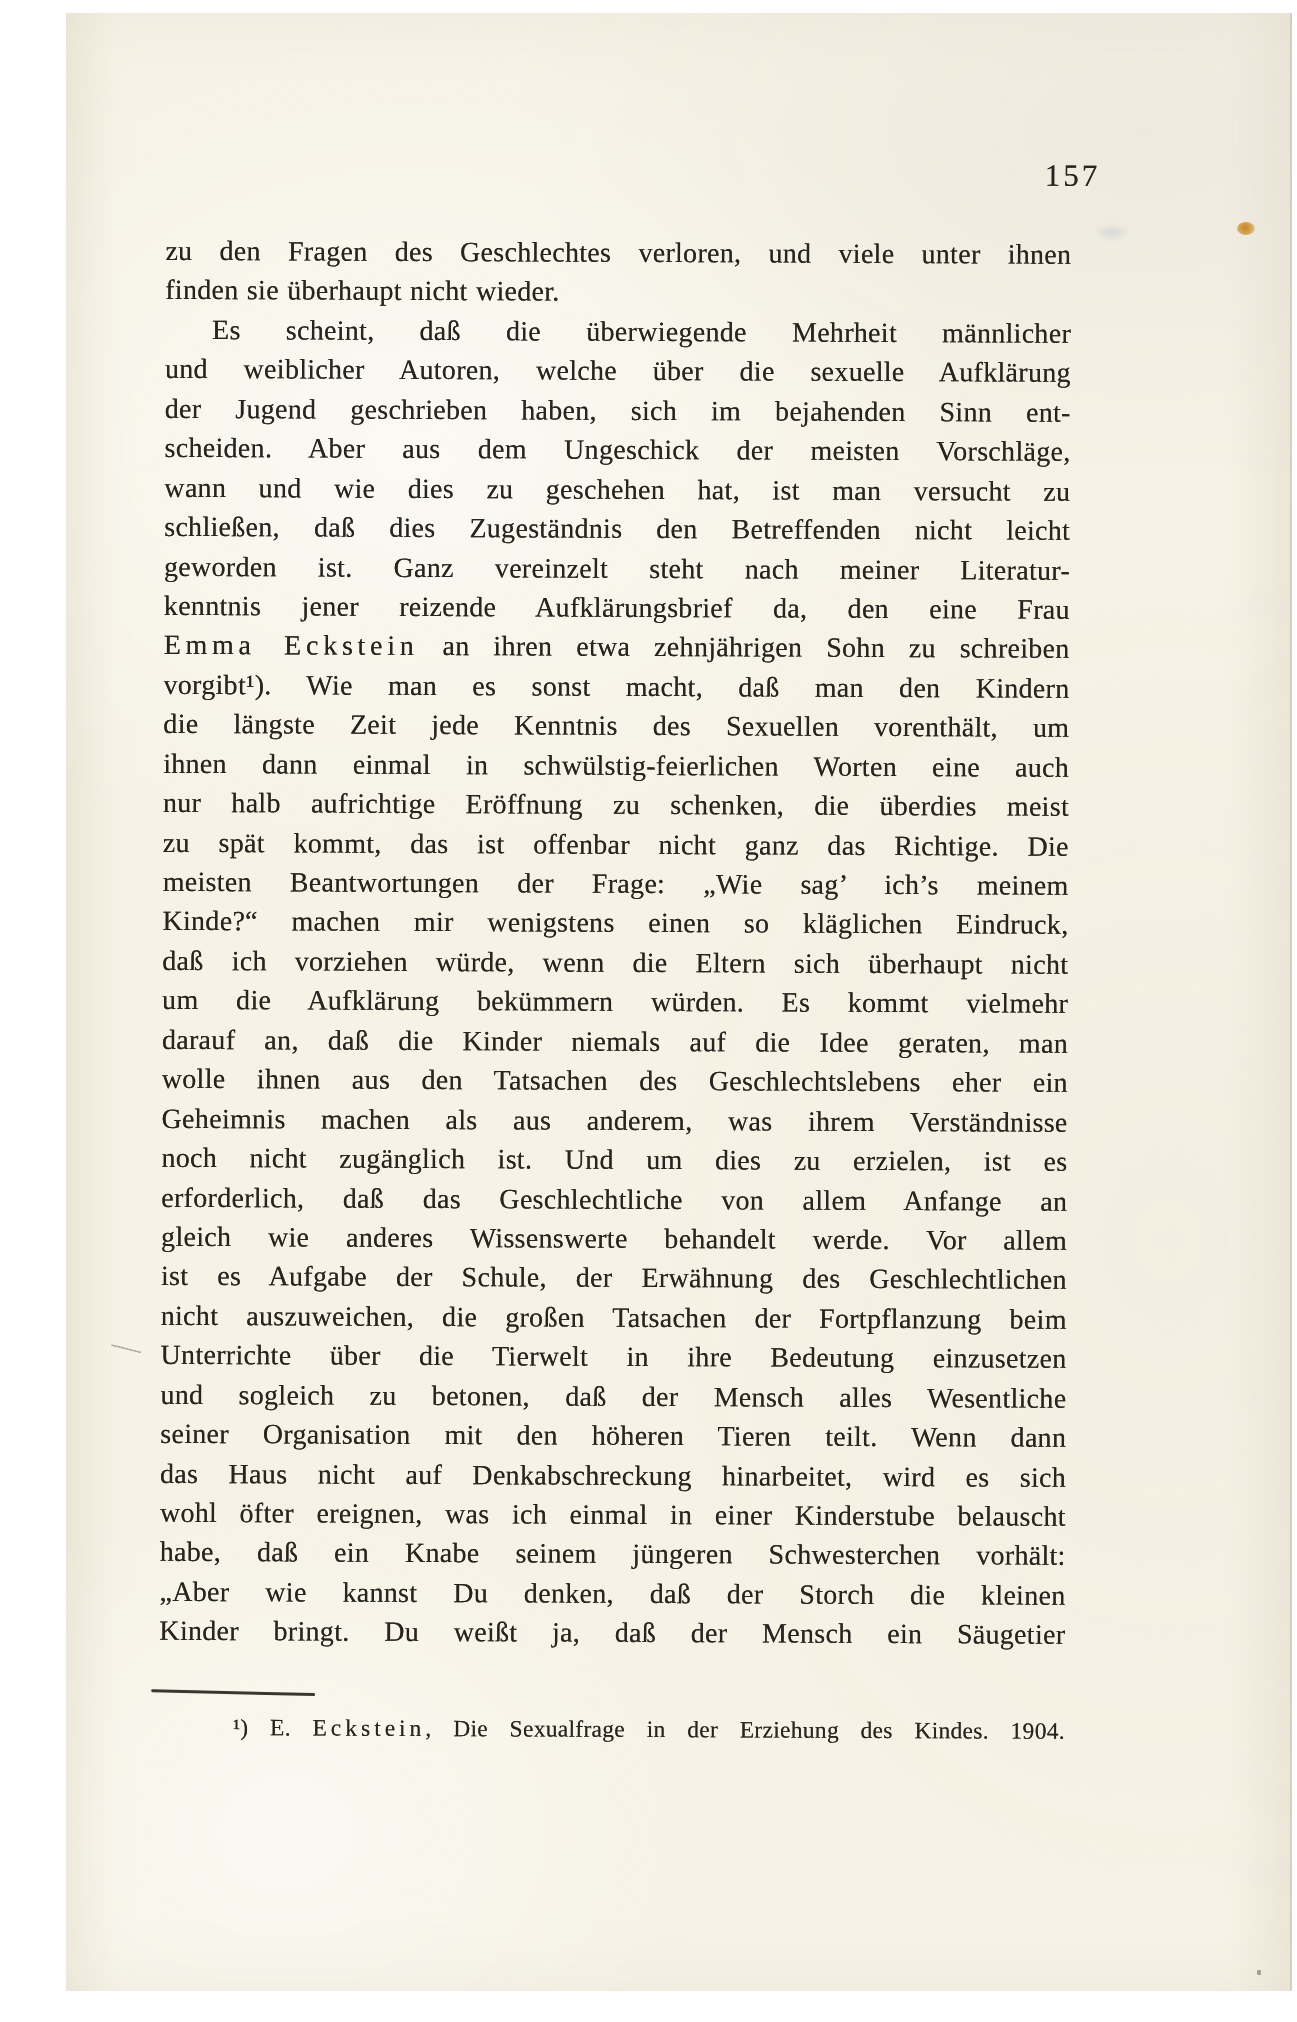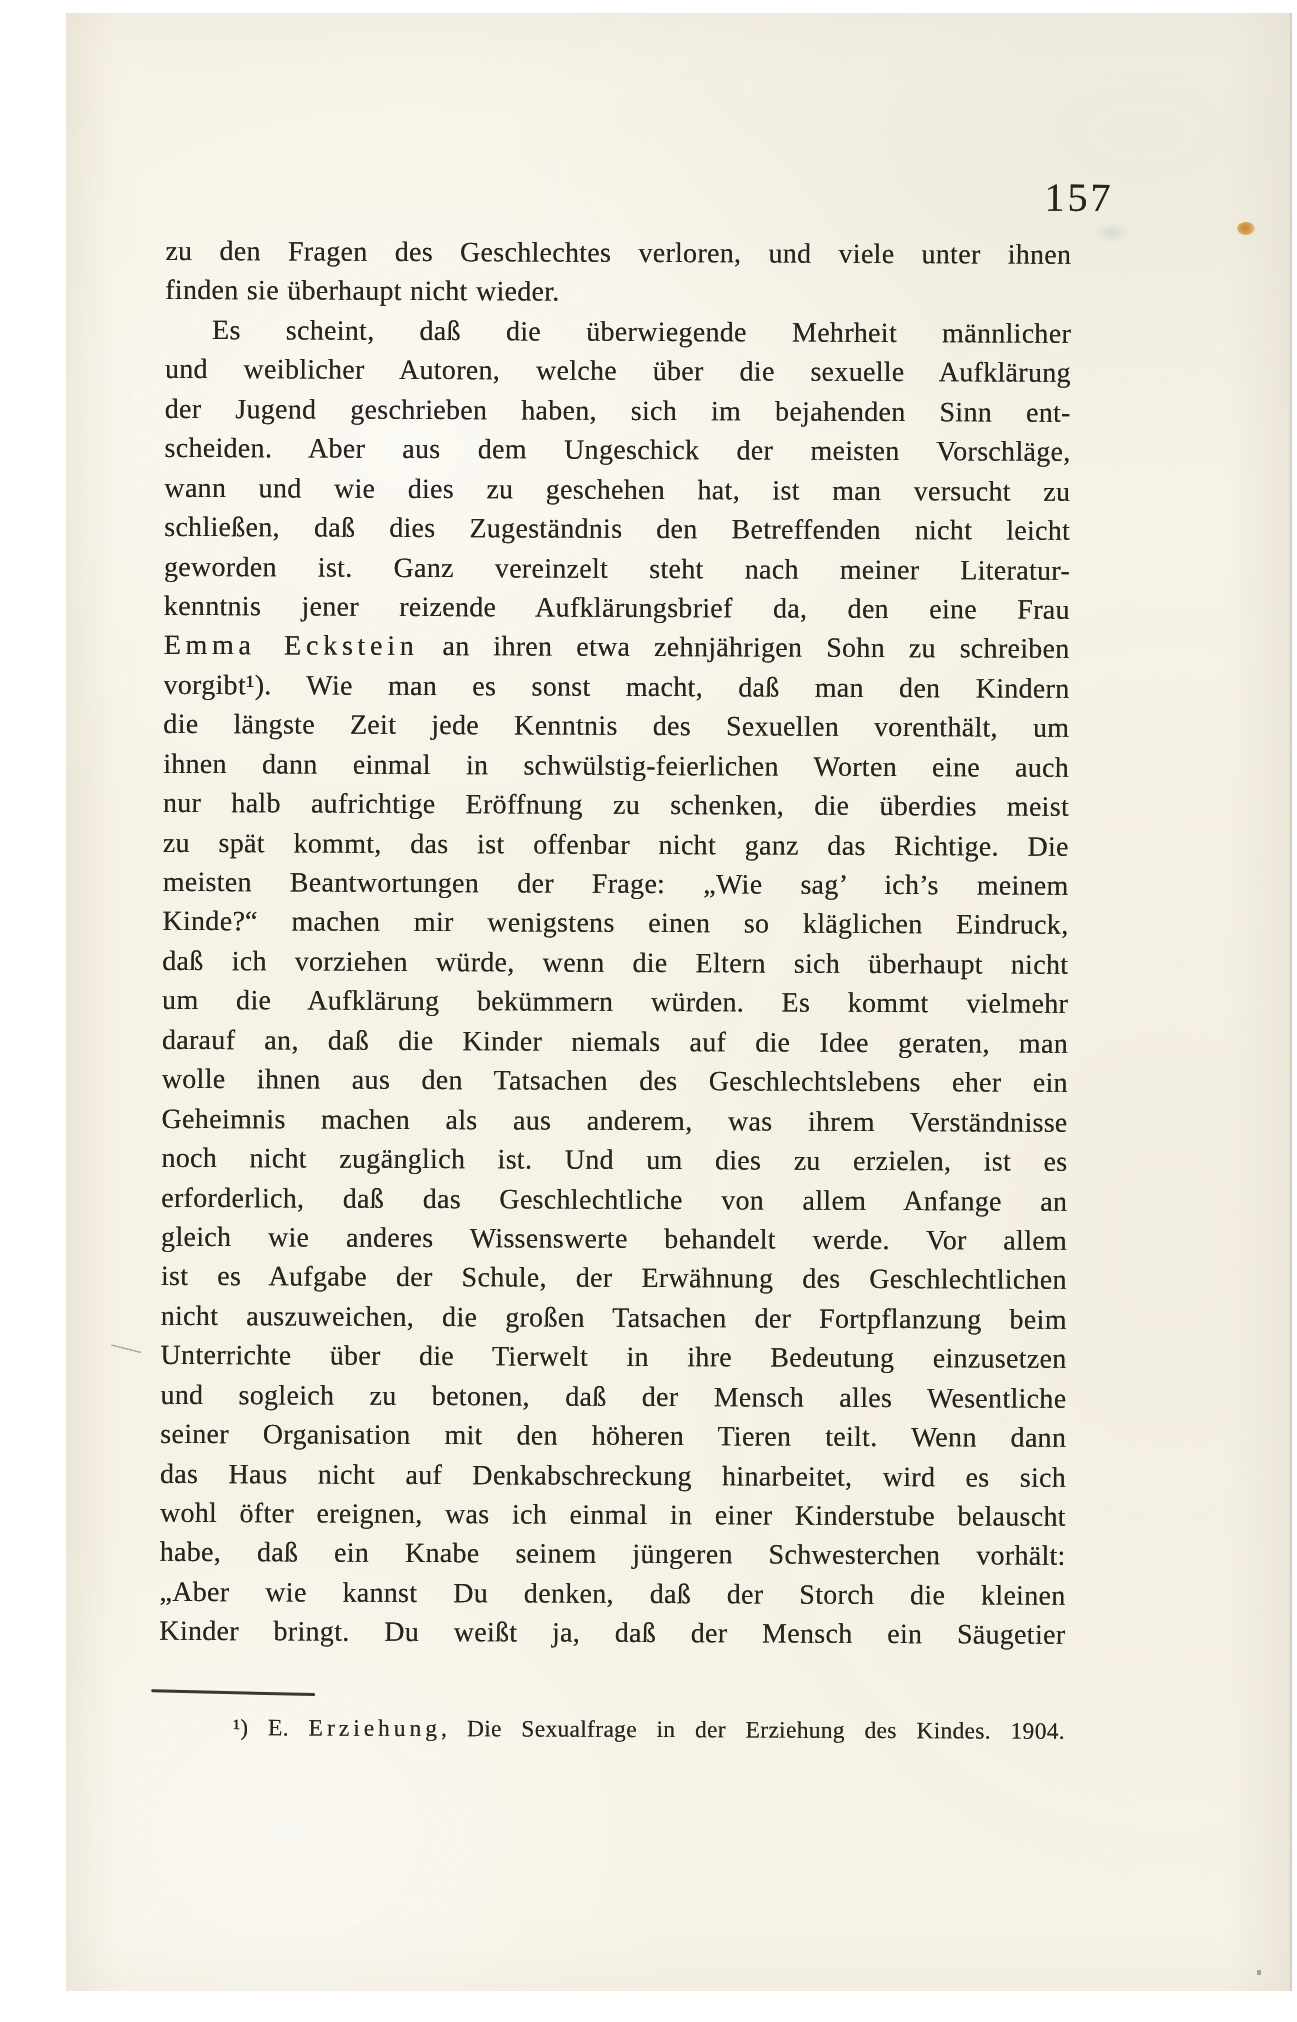--- a/index.html
+++ b/index.html
@@ -32,22 +32,22 @@
   }
   
   .content{
     position:absolute;inset:0;
     transform:rotate(0.25deg);
     transform-origin:50% 40%;
     color:var(--ink);
   }
   .pagenum{
     position:absolute;
-    left:1042px;top:172px;
-    font-size:40px;
+    left:1042px;top:156px;
+    font-size:31px;
     letter-spacing:3px;
     color:var(--ink);
     text-shadow:0 0 0.6px rgba(45,40,34,0.8);
   }
   .textblock{
     position:absolute;
     left:163px;top:233px;
     width:906px;
   }
   .line{
@@ -168,18 +168,18 @@
         <div class="line">habe, daß ein Knabe seinem jüngeren Schwesterchen vorhält:</div>
         <div class="line">„Aber wie kannst Du denken, daß der Storch die kleinen</div>
         <div class="line">Kinder bringt.  Du weißt ja, daß der Mensch ein Säugetier</div>
       </div>
     </div>
 
   <div class="pencil"></div>
 
   <div class="fnrule"></div>
 
-  <div class="footnote" id="footnote-text">¹) E. <span class="sperr">Erziehung</span>, Die Sexualfrage in der Erziehung des Kindes. 1904.</div>
+  <div class="footnote" id="footnote-text">¹) E. <span class="sperr">Eckstein</span>, Die Sexualfrage in der Erziehung des Kindes. 1904.</div>
 </div>
 
 <div class="foxing"></div>
 <div class="smudge"></div>
 <div class="speck"></div>
 
 </body></html>

